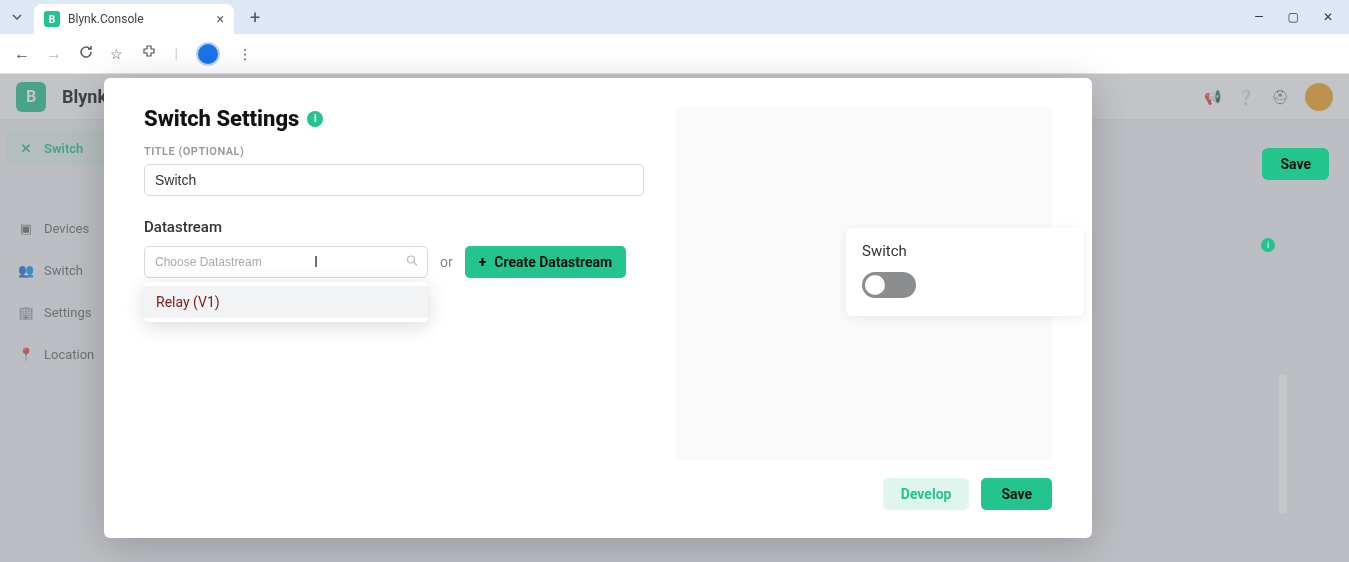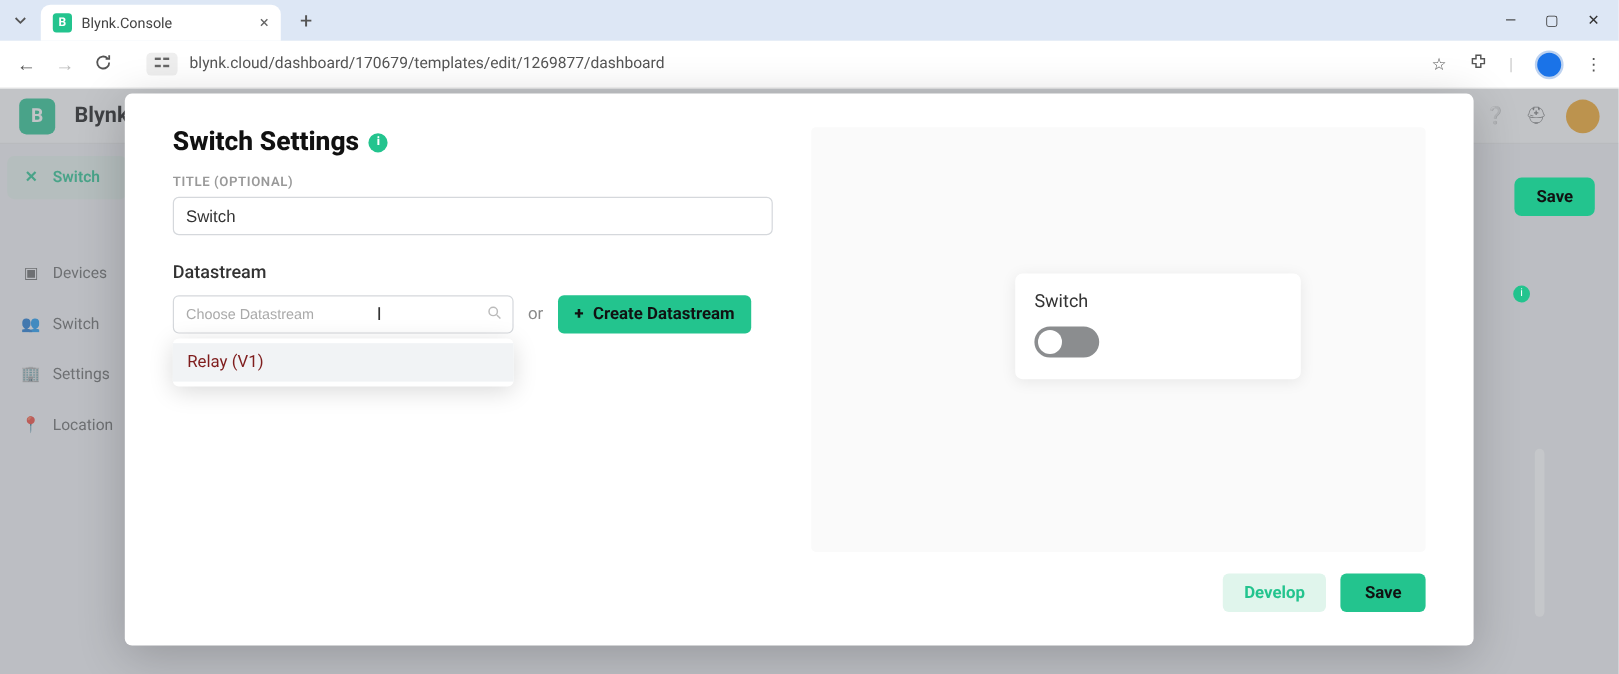--- a/index.html
+++ b/index.html
@@ -40,21 +40,21 @@
 .sidebar{position:absolute;left:6px;top:56px;width:100px;display:flex;flex-direction:column;gap:6px}
 .side-item{display:flex;align-items:center;gap:10px;padding:10px 12px;color:#666;font-size:13px;border-radius:6px}
 .side-item.active{background:#e8f5ee;color:#23c48e;font-weight:600}
 .side-icon{width:16px;height:16px;display:flex;align-items:center;justify-content:center}
 
 
 .top-save{position:absolute;right:20px;top:74px;background:#23c48e;color:#111;font-weight:700;padding:8px 18px;border-radius:6px;font-size:14px}
 
 
 .dim{position:absolute;inset:0;background:rgba(120,125,130,0.45)}
-.modal{position:absolute;left:104px;top:4px;width:1124px;height:460px;background:#fff;border-radius:6px;box-shadow:0 8px 40px rgba(0,0,0,0.2);padding:28px 40px;display:flex;flex-direction:column}
+.modal{position:absolute;left:104px;top:4px;width:988px;height:460px;background:#fff;border-radius:6px;box-shadow:0 8px 40px rgba(0,0,0,0.2);padding:28px 40px;display:flex;flex-direction:column}
 
 .modal-columns{display:flex;gap:32px;flex:1}
 .settings-col{flex:0 0 500px}
 .preview-col{flex:1;background:#fafafa;border-radius:4px;position:relative}
 
 .modal-title{font-size:22px;font-weight:800;color:#111;display:flex;align-items:center;gap:8px;margin-bottom:14px}
 .info-dot{width:16px;height:16px;border-radius:50%;background:#23c48e;color:#fff;font-size:10px;display:flex;align-items:center;justify-content:center}
 
 .field-label{font-size:11px;letter-spacing:0.5px;color:#999;text-transform:uppercase;margin-bottom:6px;font-weight:600}
 .text-input{width:100%;border:1px solid #d5d8dc;border-radius:5px;padding:7px 10px;font-size:14px;color:#333;outline:none}
@@ -115,31 +115,20 @@
 </div>
 
 <div class="addr-bar">
   <span class="nav-arrow">←</span>
   <span class="nav-arrow disabled">→</span>
   <span class="reload">
     <svg width="16" height="16" viewBox="0 0 16 16">
         <path d="M13 8a5 5 0 11-1.5-3.5M13 2v3h-3" stroke="#555" stroke-width="1.5" fill="none"></path>
       </svg>
   </span>
-  <div class="url-field">
-    <span class="site-badge">
-      <svg width="14" height="12" viewBox="0 0 14 12">
-          <rect x="1" y="2" width="5" height="2" fill="#666"></rect>
-          <rect x="8" y="2" width="5" height="2" fill="#666"></rect>
-          <rect x="1" y="8" width="5" height="2" fill="#666"></rect>
-          <rect x="8" y="8" width="5" height="2" fill="#666"></rect>
-        </svg>
-    </span>
-    <span class="url-text">blynk.cloud/dashboard/170679/templates/edit/1269877/dashboard</span>
-  </div>
   <div class="addr-icons">
     <span>☆</span>
     <span>
       <svg width="16" height="16" viewBox="0 0 16 16">
           <path d="M6 2h4v3h3v4h-3v3H6v-3H3V5h3z" stroke="#555" stroke-width="1.2" fill="none"></path>
         </svg>
     </span>
     <span style="color:#ccc">|</span>
     <span class="profile-dot"></span>
     <span>⋮</span>

